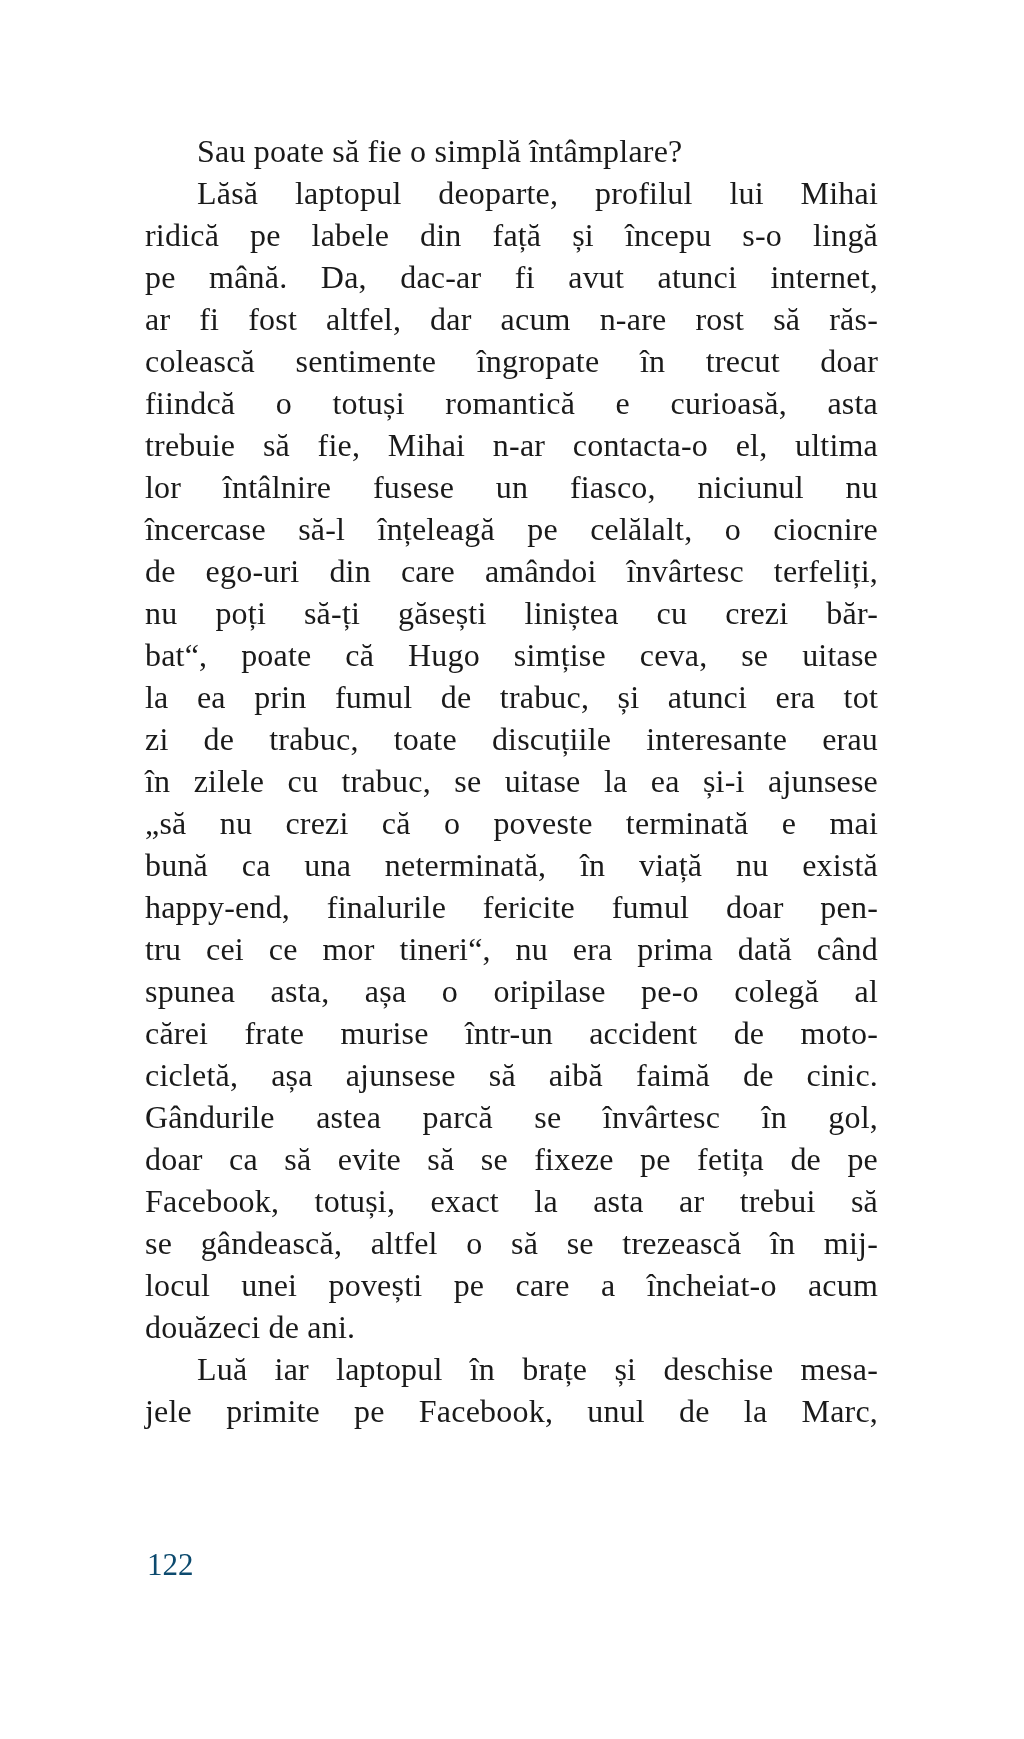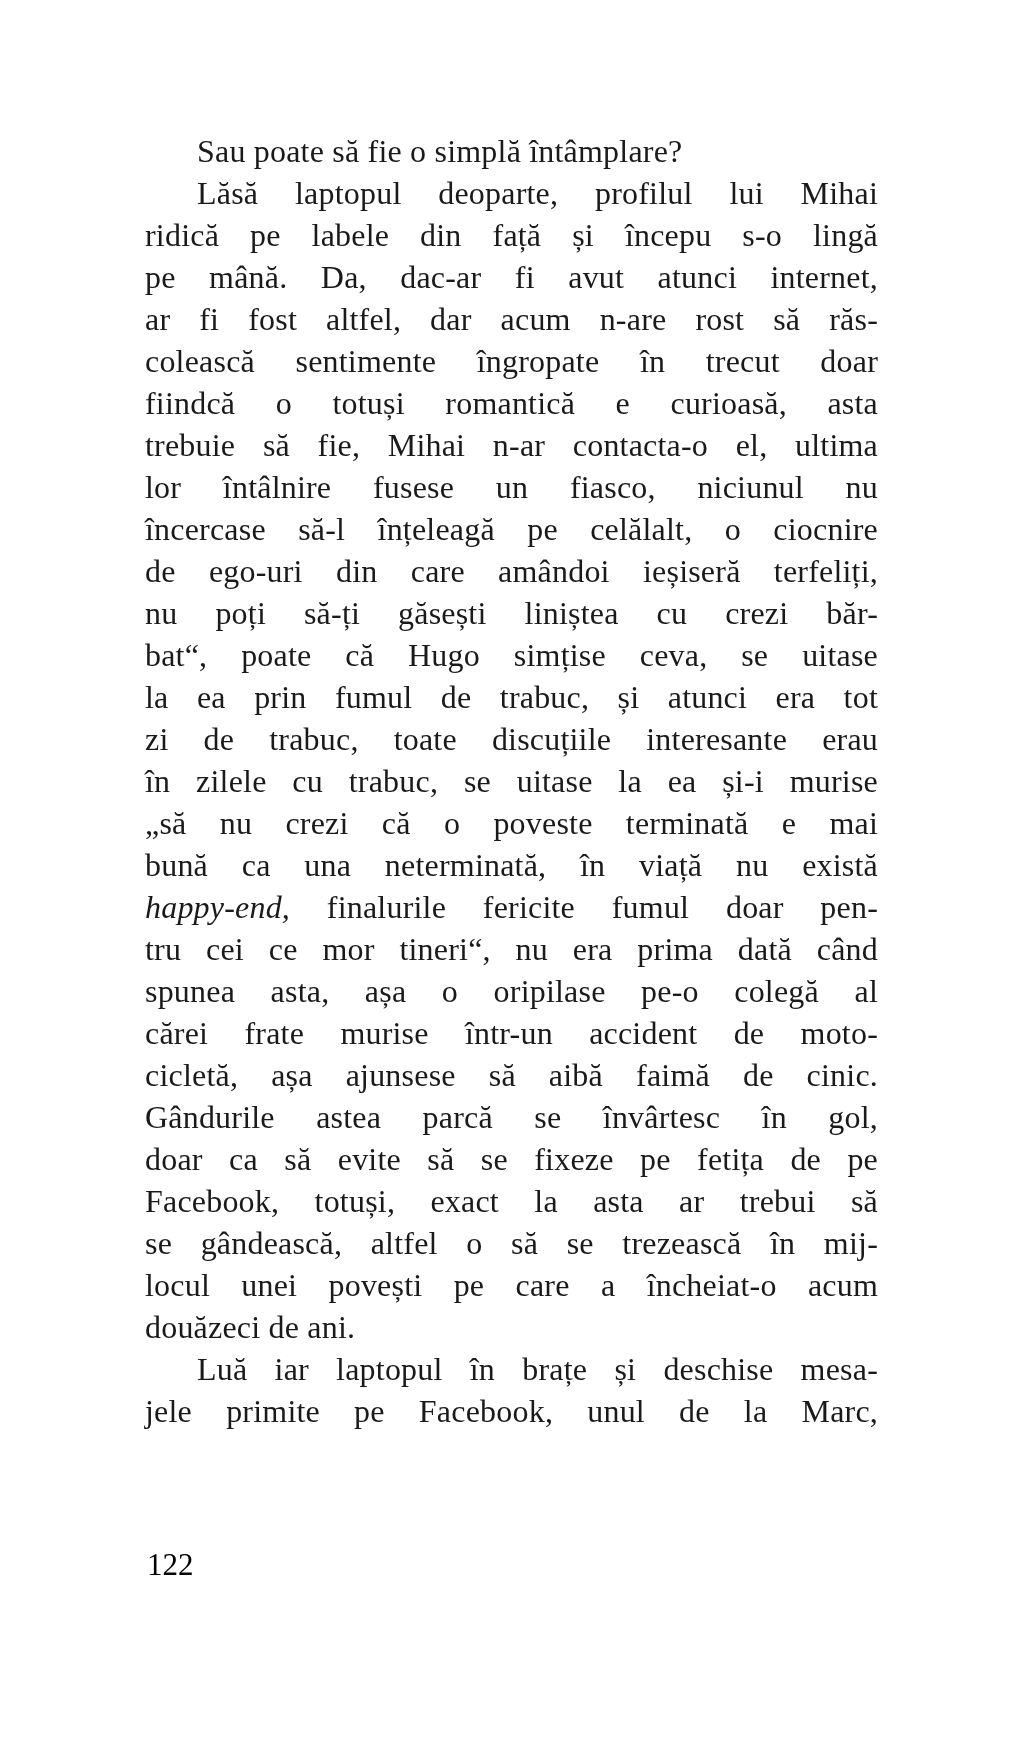--- a/index.html
+++ b/index.html
@@ -30,52 +30,51 @@
   }
   .line.just {
     text-align: justify;
     text-align-last: justify;
     -moz-text-align-last: justify;
   }
   .line.indent {
     text-indent: 52px;
   }
   .em {
-    font-style: italic;
   }
   .page-number {
     position: absolute;
     left: 147px;
     top: 1545px;
     font-size: 31px;
     line-height: 40px;
-    color: #000000;
+    color: #0c4a6e;
   }
 </style>
 </head>
 <body>
 
 <div class="book-page">
   <div class="text-block">
       <div class="line indent"><span>Sau poate să fie o simplă întâmplare?</span></div>
       <div class="line indent just"><span>Lăsă laptopul deoparte, profilul lui Mihai</span></div>
       <div class="line just"><span>ridică pe labele din față și începu s-o lingă</span></div>
       <div class="line just"><span>pe mână. Da, dac-ar fi avut atunci internet,</span></div>
       <div class="line just"><span>ar fi fost altfel, dar acum n-are rost să răs-</span></div>
       <div class="line just"><span>colească sentimente îngropate în trecut doar</span></div>
       <div class="line just"><span>fiindcă o totuși romantică e curioasă, asta</span></div>
       <div class="line just"><span>trebuie să fie, Mihai n-ar contacta-o el, ultima</span></div>
       <div class="line just"><span>lor întâlnire fusese un fiasco, niciunul nu</span></div>
       <div class="line just"><span>încercase să-l înțeleagă pe celălalt, o ciocnire</span></div>
-      <div class="line just"><span>de ego-uri din care amândoi ieșiseră terfeliți,</span></div>
+      <div class="line just"><span>de ego-uri din care amândoi învârtesc terfeliți,</span></div>
       <div class="line just"><span>nu poți să-ți găsești liniștea cu crezi băr-</span></div>
       <div class="line just"><span>bat“, poate că Hugo simțise ceva, se uitase</span></div>
       <div class="line just"><span>la ea prin fumul de trabuc, și atunci era tot</span></div>
       <div class="line just"><span>zi de trabuc, toate discuțiile interesante erau</span></div>
-      <div class="line just"><span>în zilele cu trabuc, se uitase la ea și-i murise</span></div>
+      <div class="line just"><span>în zilele cu trabuc, se uitase la ea și-i ajunsese</span></div>
       <div class="line just"><span>„să nu crezi că o poveste terminată e mai</span></div>
       <div class="line just"><span>bună ca una neterminată, în viață nu există</span></div>
       <div class="line just"><span class="em">happy-end,</span><span> finalurile fericite fumul doar pen-</span></div>
       <div class="line just"><span>tru cei ce mor tineri“, nu era prima dată când</span></div>
       <div class="line just"><span>spunea asta, așa o oripilase pe-o colegă al</span></div>
       <div class="line just"><span>cărei frate murise într-un accident de moto-</span></div>
       <div class="line just"><span>cicletă, așa ajunsese să aibă faimă de cinic.</span></div>
       <div class="line just"><span>Gândurile astea parcă se învârtesc în gol,</span></div>
       <div class="line just"><span>doar ca să evite să se fixeze pe fetița de pe</span></div>
       <div class="line just"><span>Facebook, totuși, exact la asta ar trebui să</span></div>

